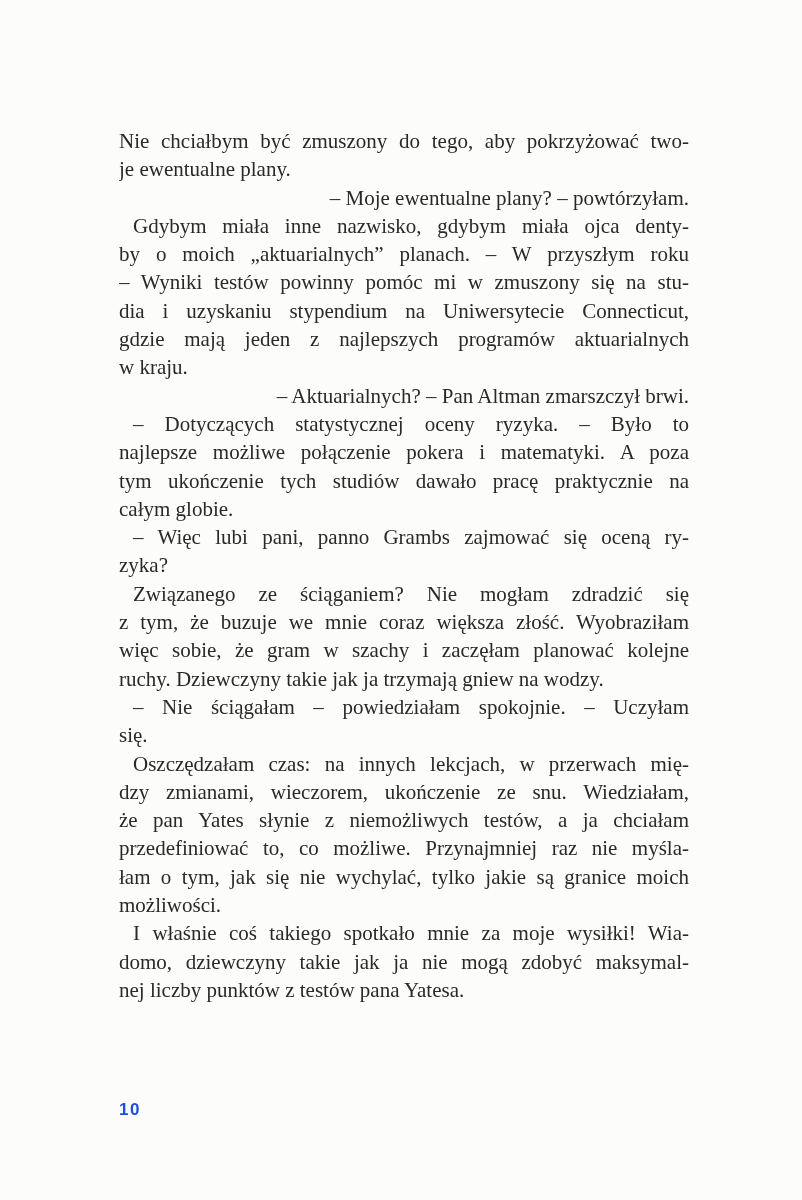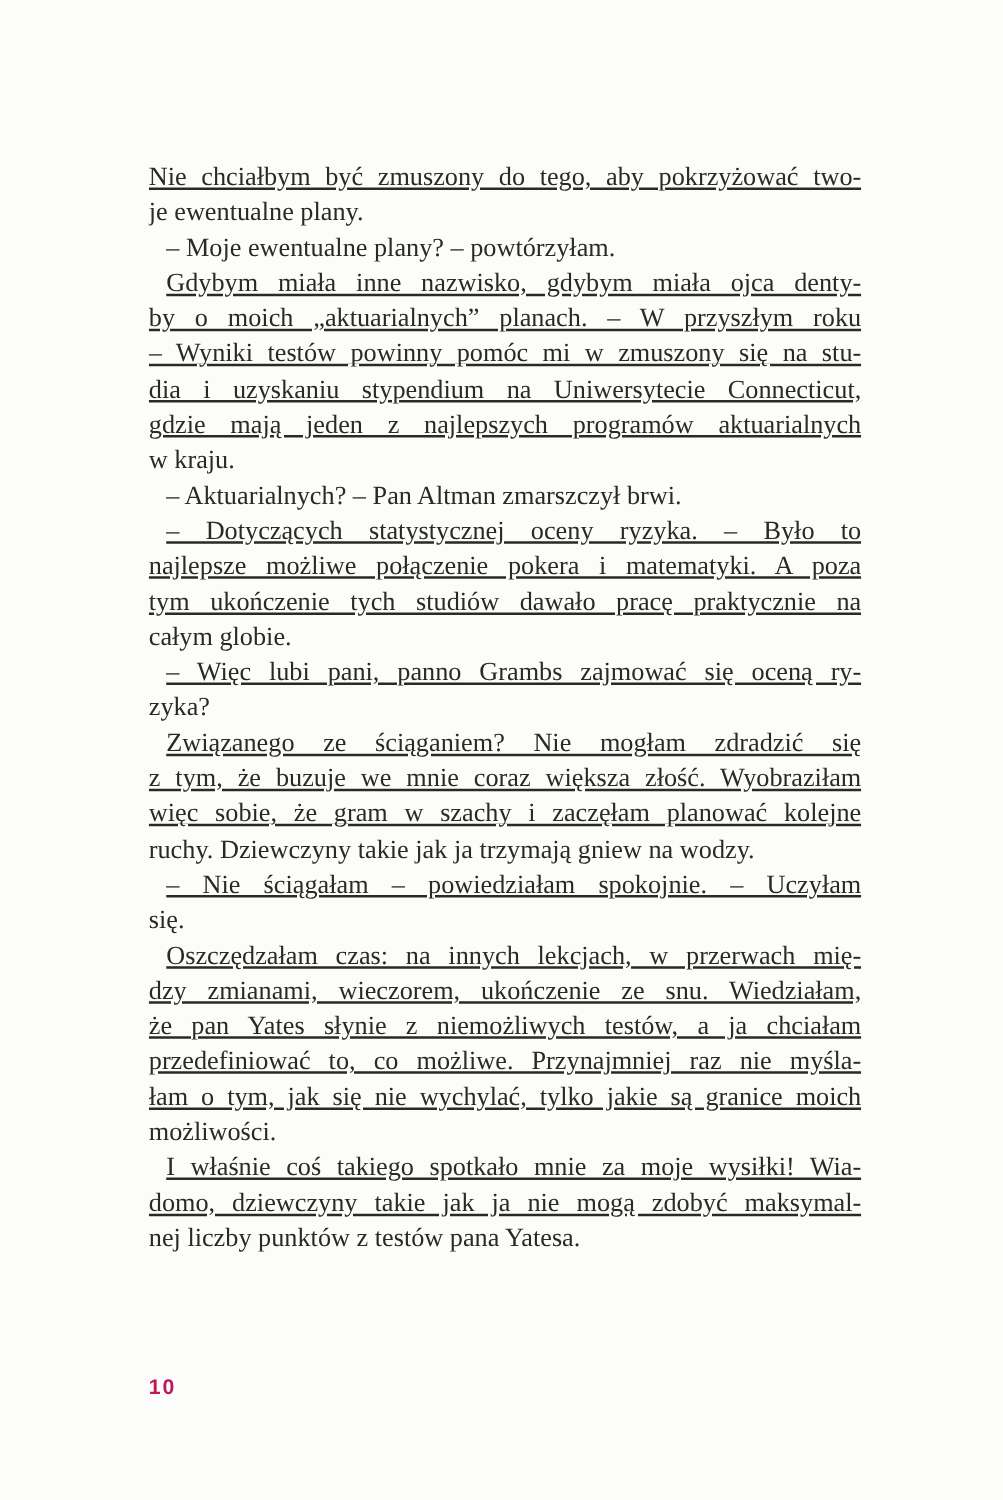--- a/index.html
+++ b/index.html
@@ -31,34 +31,34 @@
   }
   .line {
     height: 28.3px;
     line-height: 28.3px;
     overflow: hidden;
     white-space: normal;
   }
   .line.just {
     text-align: justify;
     text-align-last: justify;
-    text-decoration: underline;
   }
   .line.indent {
     padding-left: 14px;
+    text-align: right;
   }
   .folio {
     position: absolute;
     left: 119px;
     top: 1100px;
     font-family: "Liberation Sans", sans-serif;
     font-weight: bold;
     font-size: 17px;
     letter-spacing: 1.5px;
-    color: #be185d;
+    color: #1d4ed8;
   }
 </style>
 </head>
 <body>
 
 <div class="page">
   <div class="text-block">
       <div class="line just">Nie chciałbym być zmuszony do tego, aby pokrzyżować two-</div>
       <div class="line">je ewentualne plany.</div>
       <div class="line indent">– Moje ewentualne plany? – powtórzyłam.</div>

